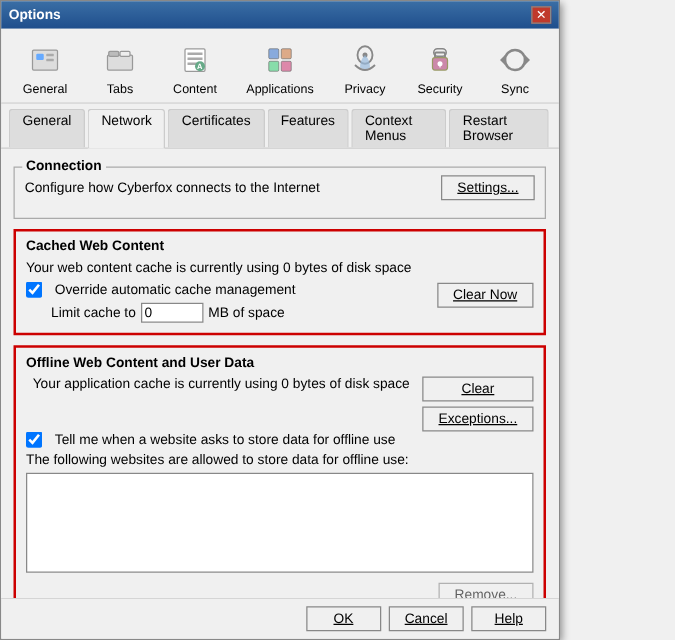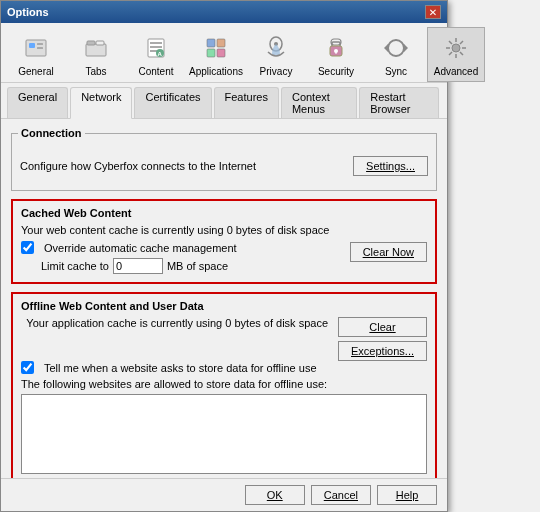--- a/index.html
+++ b/index.html
@@ -157,21 +157,21 @@
       border-top: 1px solid #ccc;
       background: #f0f0f0;
     }
 
     .btn-remove {
       margin-top: 4px;
     }
 
     .group-box {
       border: 1px solid #aaa;
-      padding: 16px 8px 8px 8px;
+      padding: 0 8px 8px 8px;
       margin-bottom: 8px;
       position: relative;
     }
     .group-label {
       position: absolute;
       top: -7px;
       left: 6px;
       background: #f0f0f0;
       padding: 0 3px;
       font-size: 11px;
@@ -269,38 +269,20 @@
         <svg width="28" height="28" viewBox="0 0 28 28">
           <path d="M6 14 A8 8 0 0 1 22 14" fill="none" stroke="#888" stroke-width="2" stroke-linecap="round"></path>
           <path d="M22 14 A8 8 0 0 1 6 14" fill="none" stroke="#888" stroke-width="2" stroke-linecap="round"></path>
           <polygon points="22,10 26,14 22,18" fill="#888"></polygon>
           <polygon points="6,18 2,14 6,10" fill="#888"></polygon>
         </svg>
       </div>
       <span class="toolbar-label">Sync</span>
     </div>
 
-    <div class="toolbar-item active">
-      <div class="toolbar-icon">
-        <svg width="28" height="28" viewBox="0 0 28 28">
-          <circle cx="14" cy="14" r="4" fill="#aaa" stroke="#888" stroke-width="1"></circle>
-          <g stroke="#888" stroke-width="1.5">
-            <line x1="14" y1="4" x2="14" y2="8"></line>
-            <line x1="14" y1="20" x2="14" y2="24"></line>
-            <line x1="4" y1="14" x2="8" y2="14"></line>
-            <line x1="20" y1="14" x2="24" y2="14"></line>
-            <line x1="7" y1="7" x2="10" y2="10"></line>
-            <line x1="18" y1="18" x2="21" y2="21"></line>
-            <line x1="21" y1="7" x2="18" y2="10"></line>
-            <line x1="10" y1="18" x2="7" y2="21"></line>
-          </g>
-        </svg>
-      </div>
-      <span class="toolbar-label">Advanced</span>
-    </div>
   </div>
 
   <div class="tabs-row">
     <div class="tab">General</div>
     <div class="tab active">Network</div>
     <div class="tab">Certificates</div>
     <div class="tab">Features</div>
     <div class="tab">Context Menus</div>
     <div class="tab">Restart Browser</div>
   </div>

